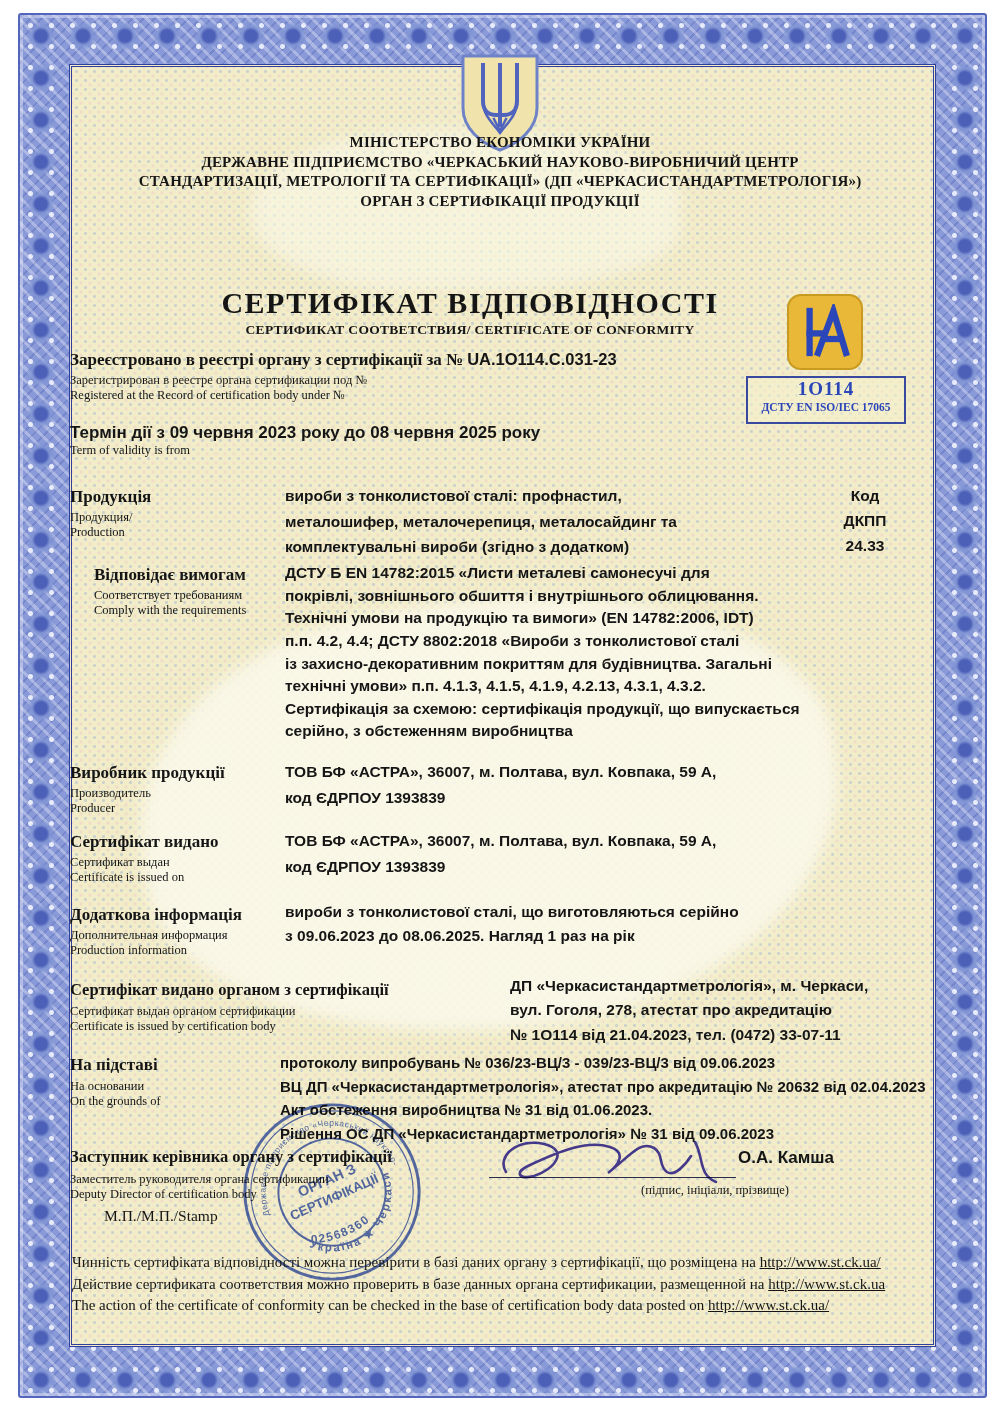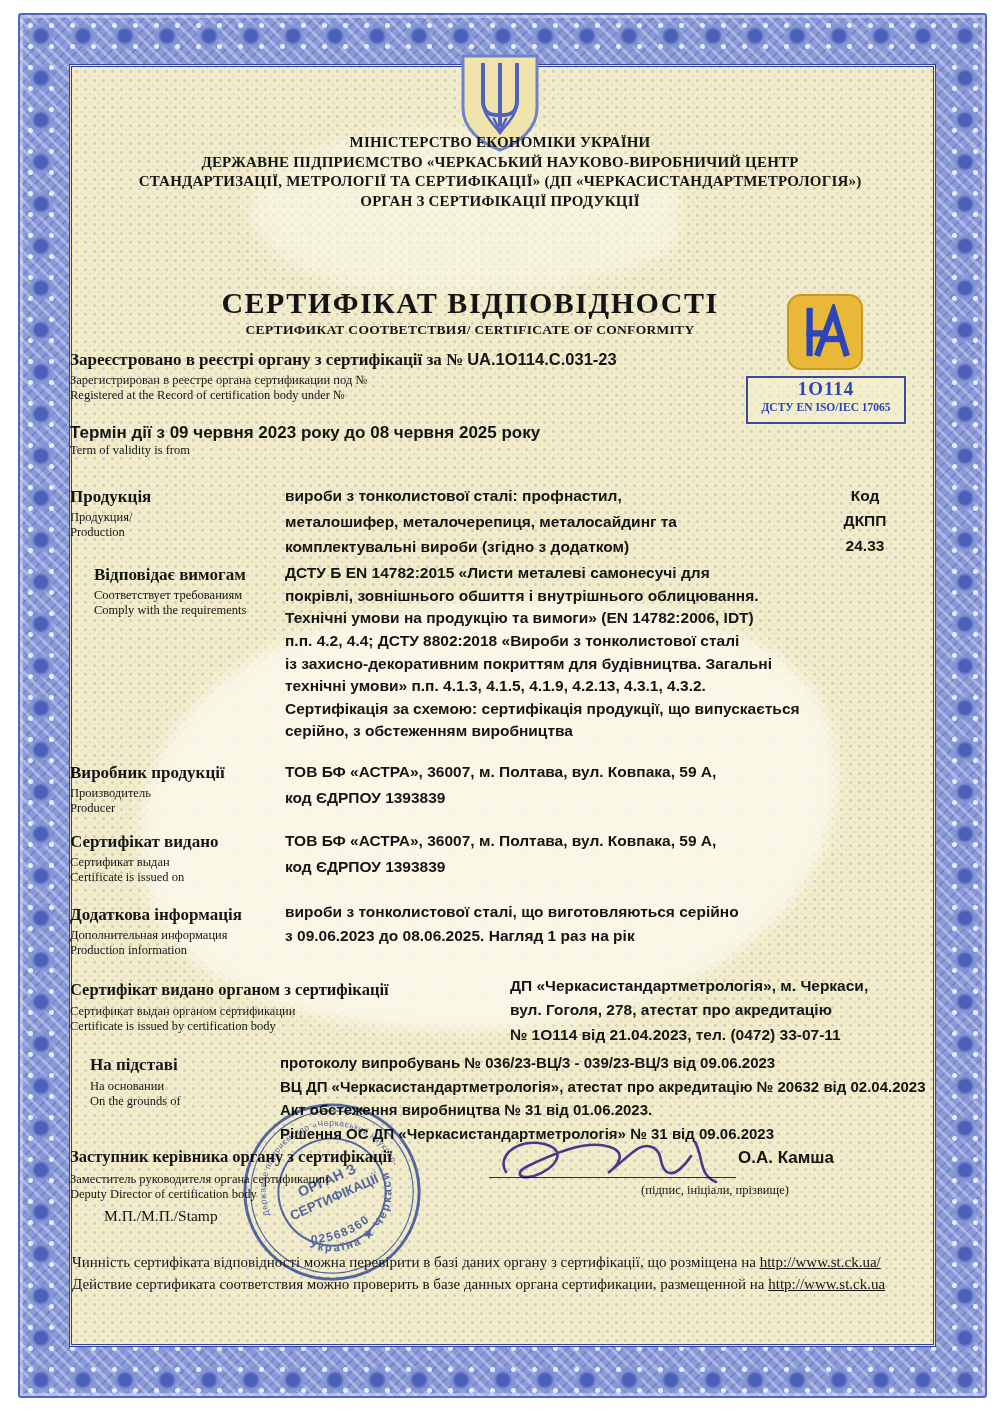--- a/index.html
+++ b/index.html
@@ -171,21 +171,21 @@
 
 <div class="abs" style="left:70px;top:980px;width:420px;">
   <div class="label" style="font-size:16.5px;">Сертифікат видано органом з сертифікації</div>
   <div class="sub" style="margin-top:4px;">Сертификат выдан органом сертификации</div>
   <div class="sub">Certificate is issued by certification body</div>
 </div>
 <div class="abs val mid" style="left:510px;top:974px;width:430px;">ДП «Черкасистандартметрологія», м. Черкаси,
 вул. Гоголя, 278, атестат про акредитацію
 № 1О114 від 21.04.2023, тел. (0472) 33-07-11</div>
 
-<div class="abs" style="left:70px;top:1055px;width:180px;padding-left:20px;">
+<div class="abs" style="left:70px;top:1055px;width:180px;">
   <div class="label">На підставі</div>
   <div class="sub" style="margin-top:4px;">На основании</div>
   <div class="sub">On the grounds of</div>
 </div>
 <div class="abs val mid" style="left:255px;top:1051px;width:690px;font-size:15px;margin-left:25px;">протоколу випробувань № 036/23-ВЦ/3 - 039/23-ВЦ/3 від 09.06.2023
 ВЦ ДП «Черкасистандартметрологія», атестат про акредитацію № 20632 від 02.04.2023
 Акт обстеження виробництва № 31 від 01.06.2023.
 Рішення ОС ДП «Черкасистандартметрологія» № 31 від 09.06.2023</div>
 
 <div class="abs" style="left:70px;top:1147px;width:400px;">
@@ -235,13 +235,16 @@
   </svg>
 </div>
 
 <div class="abs" style="left:72px;top:1252px;width:870px;">
   <div class="footer-line">
     <span>Чинність сертифіката відповідності можна перевірити в базі даних органу з сертифікації, що розміщена на </span><span class="url">http://www.st.ck.ua/</span>
   </div>
   <div class="footer-line">
     <span>Действие сертификата соответствия можно проверить в базе данных органа сертификации, размещенной на </span><span class="url">http://www.st.ck.ua</span>
   </div>
+  <div class="footer-line">
+    <span>The action of the certificate of conformity can be checked in the base of certification body data posted on </span><span class="url">http://www.st.ck.ua/</span>
+  </div>
 </div>
 
 </body></html>

